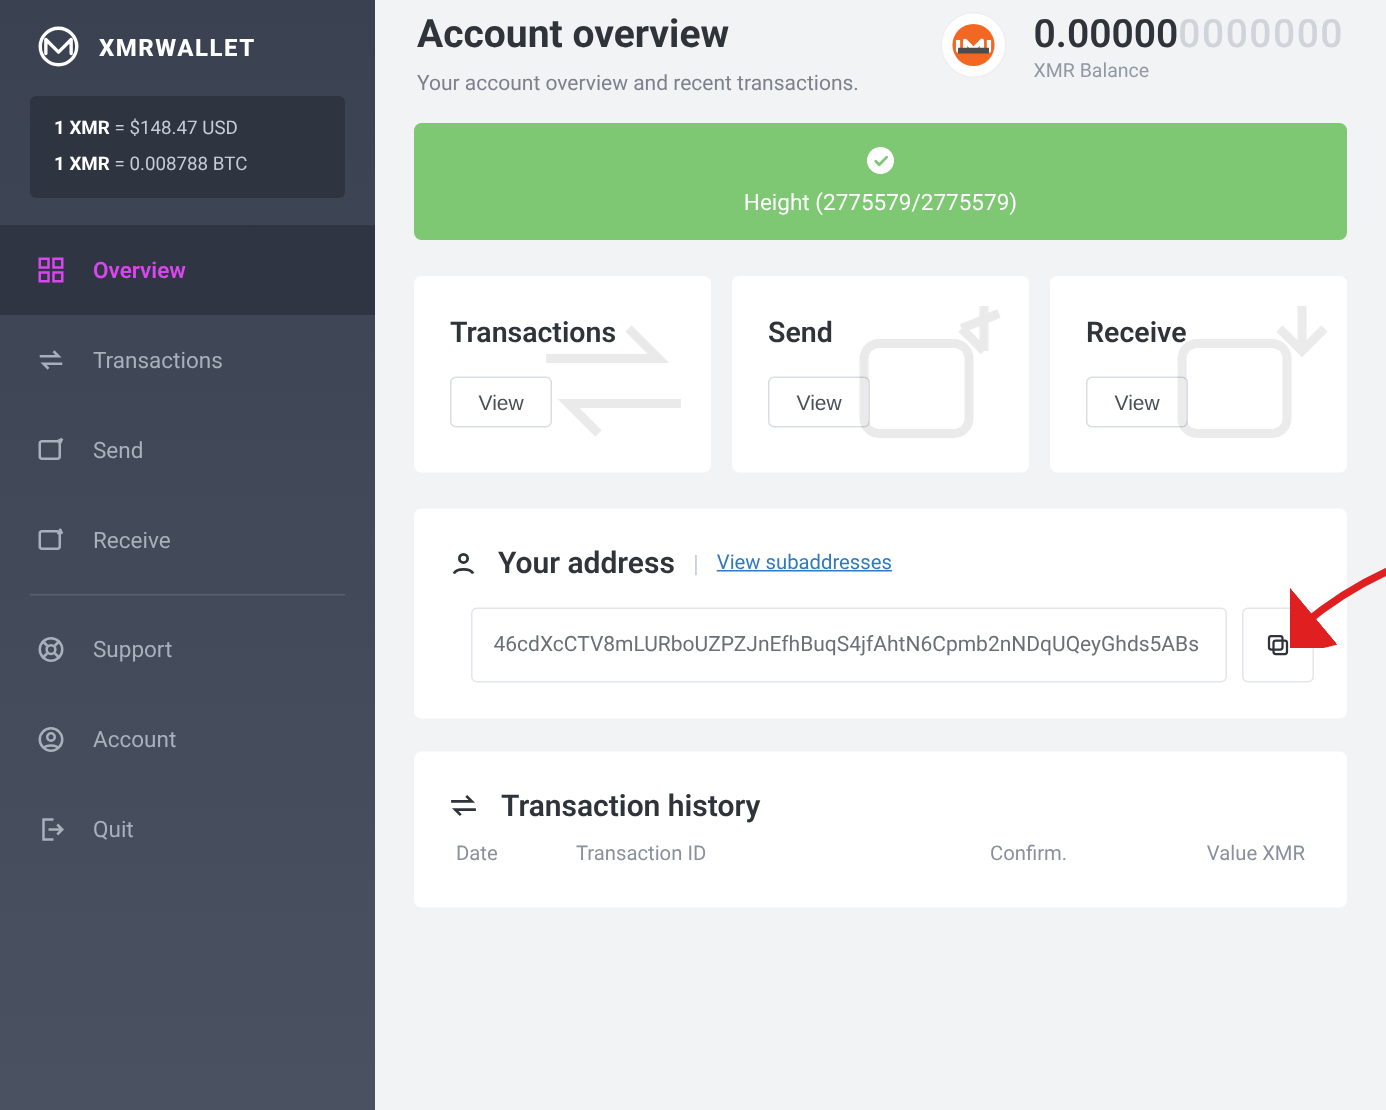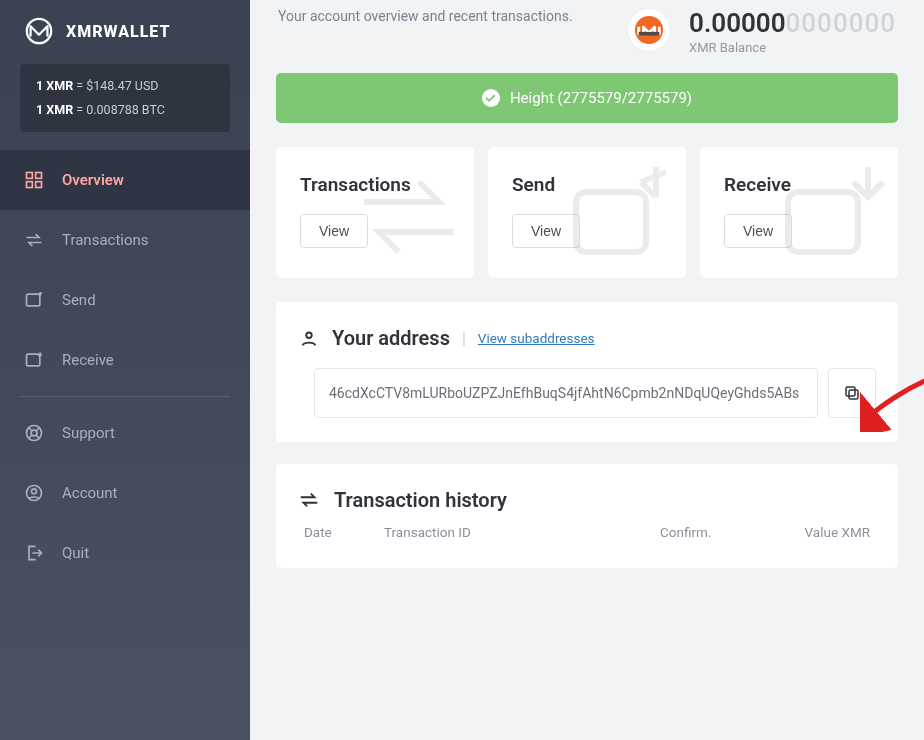--- a/index.html
+++ b/index.html
@@ -40,21 +40,21 @@
     line-height:1.9;
   }
   .rates b { color:#fff; }
   .nav-item {
     display:flex; align-items:center; gap:18px;
     padding: 20px 24px;
     color:#a8b0bd;
     font-size:15px;
     cursor:pointer;
   }
-  .nav-item.active { background:#2f3542; color:#fca5a5; font-weight:600; }
+  .nav-item.active { background:#2f3542; color:#d946ef; font-weight:600; }
   .nav-item svg { width:20px; height:20px; flex-shrink:0; }
   .sidebar-divider { border-top:1px solid rgba(255,255,255,0.12); margin:6px 20px; }
 
   .main {
     flex:1;
     padding: 0 26px 0 26px;
     overflow:hidden;
     position:relative;
   }
   .page-head {
@@ -76,20 +76,21 @@
 
   .height-banner {
     background:#7ec874;
     color:#fff;
     border-radius:5px;
     padding:16px 10px;
     text-align:center;
     font-size:15px;
     display:flex; align-items:center; justify-content:center; gap:10px;
     margin-bottom:24px;
+    flex-direction:column;
   }
   .height-check {
     width:18px; height:18px; border-radius:50%; background:#fff;
     display:inline-flex; align-items:center; justify-content:center;
   }
   .height-check svg { width:11px; height:11px; }
 
   .cards-row { display:flex; gap:14px; margin-bottom:24px; }
   .card {
     flex:1; background:#fff; border-radius:5px; padding:26px 24px 30px 24px;
@@ -215,20 +216,21 @@
         <path d="M14 4h-8v16h8M10 12h11M17 8l4 4-4 4"></path>
       </svg>
     <span>Quit</span>
   </div>
 </div>
 
 <div class="main">
 
   <div class="page-head">
     <div>
+      <div class="page-title">Account overview</div>
       <div class="page-sub">Your account overview and recent transactions.</div>
     </div>
     <div class="balance-block">
       <div class="coin-icon">
         <svg viewBox="0 0 32 32">
             <circle cx="16" cy="16" r="15" fill="#f26822"></circle>
             <path d="M5 14v6h5v-7l6 6 6-6v7h5v-6" fill="none" stroke="#fff" stroke-width="3" stroke-linejoin="round" stroke-linecap="square"></path>
             <path d="M5 20h22" stroke="#4c4c4c" stroke-width="4"></path>
           </svg>
       </div>

